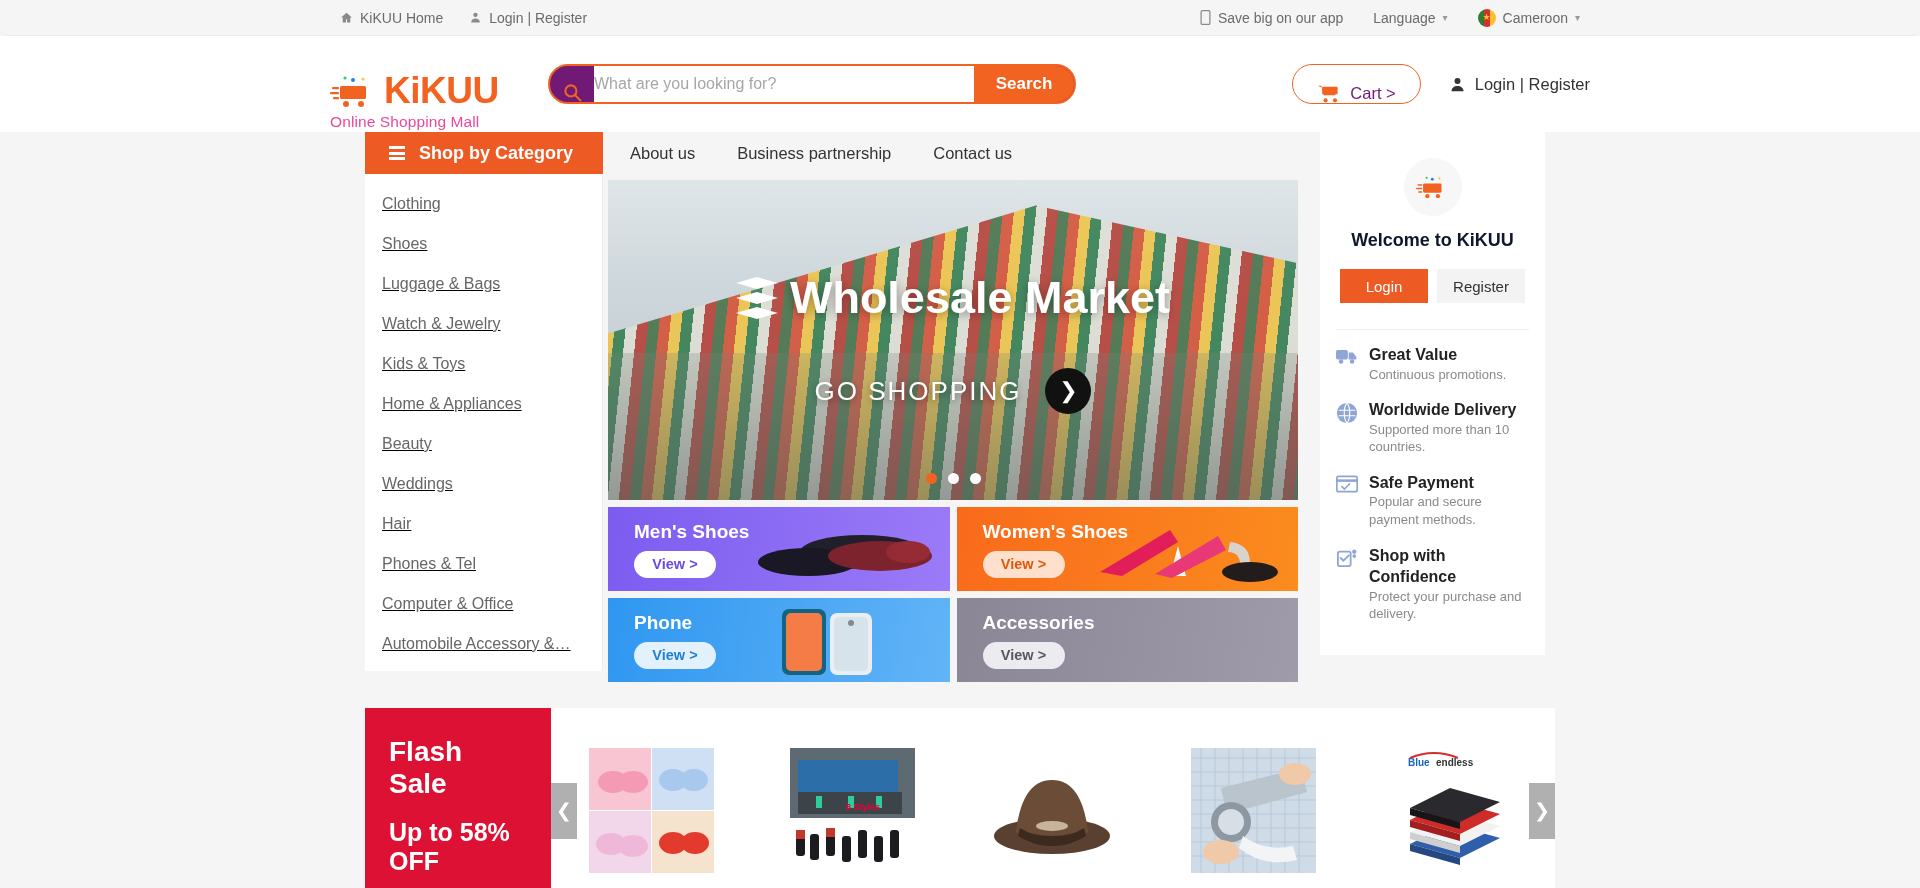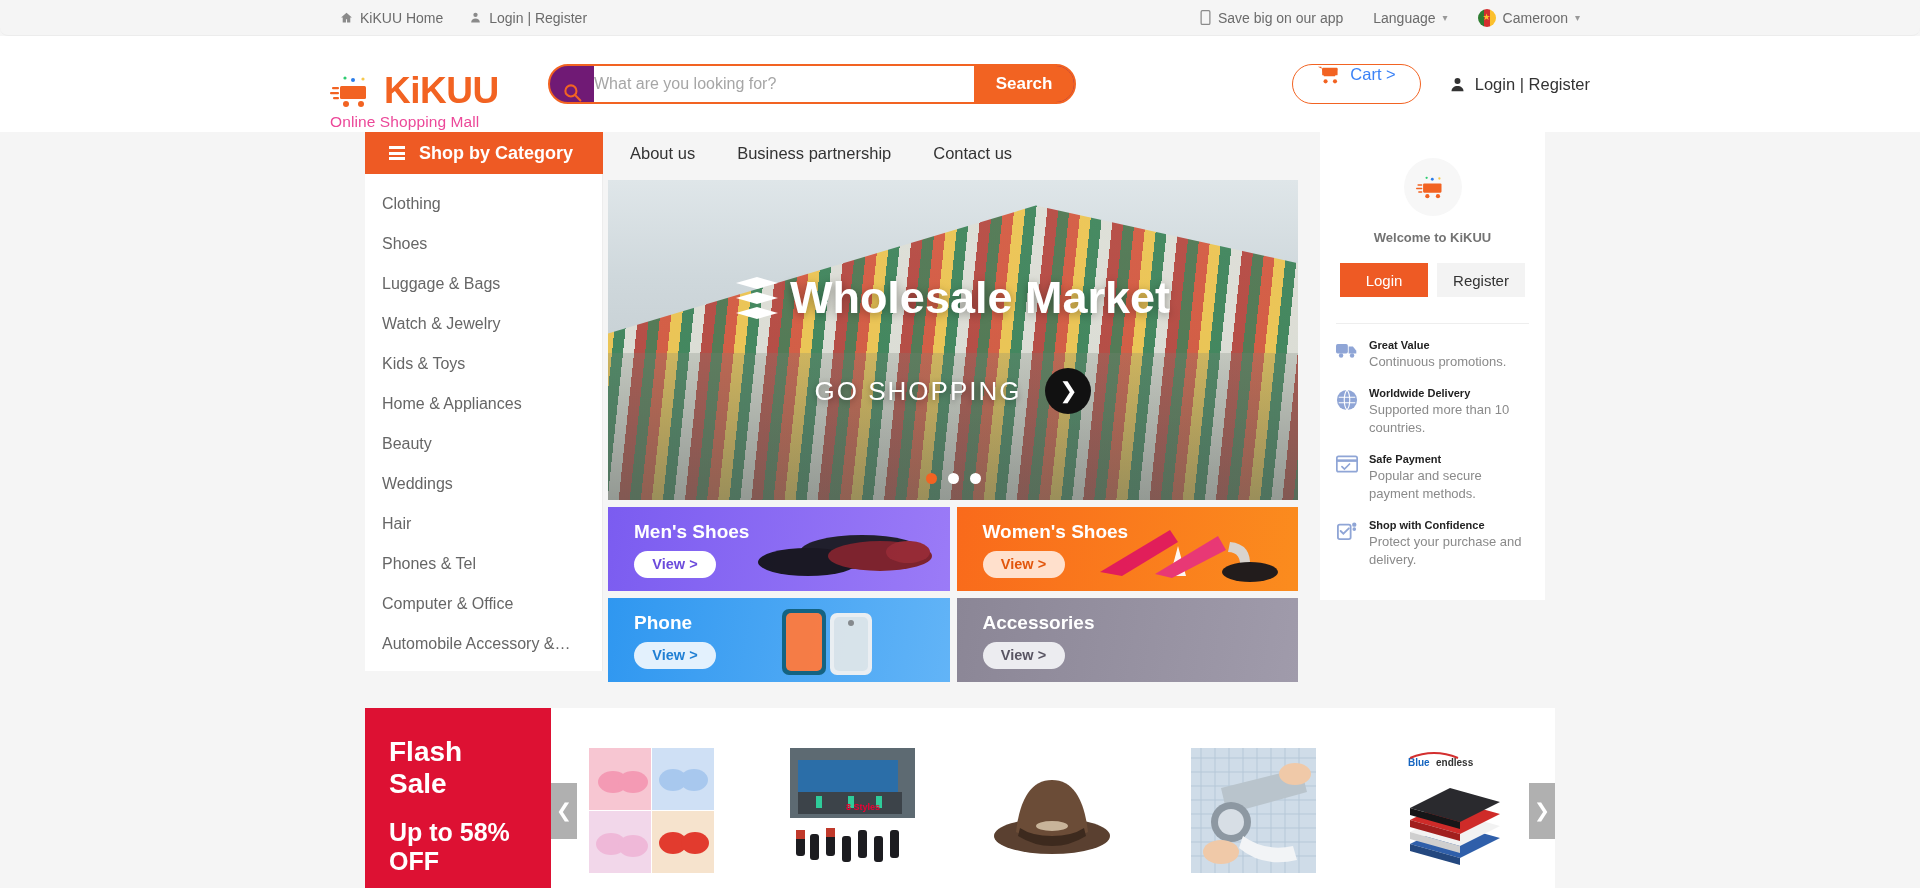--- a/index.html
+++ b/index.html
@@ -74,24 +74,24 @@
   .search-input::placeholder { color: #a6a6a6; }
   .search-btn {
     width: 100px; height: 100%; border: none; cursor: pointer;
     background: #f26322; color: #fff;
     font-size: 17px; font-weight: bold; font-family: inherit;
   }
   .header-right {
     margin-left: auto; display: flex; align-items: center; gap: 28px;
   }
   .cart-btn {
-    display: flex; align-items: flex-start; gap: 9px;
+    display: flex; align-items: flex-end; gap: 9px;
     border: 1.5px solid #f26322; border-radius: 22px;
     height: 40px; padding: 0 24px; cursor: pointer;
-    color: #3b82f6; font-size: 16.5px; background: #fff;
+    color: #701a75; font-size: 16.5px; background: #fff;
   }
   .login-reg {
     display: flex; align-items: center; gap: 9px;
     font-size: 16.5px; color: #333; cursor: pointer;
   }
 
   
   .page { width: 1920px; padding: 0 365px; }
   .content-row { display: flex; gap: 0; }
 
@@ -101,20 +101,21 @@
     height: 42px; background: #ee5a24; color: #fff;
     display: flex; align-items: center; gap: 14px;
     padding-left: 24px; font-size: 18px; font-weight: bold;
     cursor: pointer;
   }
   .burger { display: flex; flex-direction: column; gap: 2.5px; }
   .burger i { display: block; width: 16px; height: 3px; background: #fff; }
   .cat-list {
     background: #fff; padding: 10px 0 6px 0; height: 497px;
     border-right: 1px solid #ededed;
+    text-decoration: underline;
   }
   .cat-item {
     height: 40px; display: flex; align-items: center;
     padding-left: 17px; font-size: 16px; color: #666;
     cursor: pointer; white-space: nowrap; overflow: hidden;
     text-overflow: ellipsis;
   }
 
   
   .center { width: 690px; flex-shrink: 0; margin-left: 5px; }
@@ -209,36 +210,36 @@
   
   .rightcol { width: 225px; margin-left: 22px; flex-shrink: 0; }
   .welcome-card {
     background: #fff; padding: 26px 20px 18px; text-align: center;
   }
   .wc-logo {
     width: 58px; height: 58px; margin: 0 auto 14px;
     border-radius: 50%; background: #f7f7f7;
     display: flex; align-items: center; justify-content: center;
   }
-  .wc-title { font-size: 13px; font-weight: bold; color: #737373; }
+  .wc-title { font-size: 18px; font-weight: bold; color: #0f172a; }
   .wc-btns { display: flex; gap: 9px; margin-top: 18px; }
   .wc-btn {
     flex: 1; height: 34px; display: flex; align-items: center;
     justify-content: center; font-size: 15px; cursor: pointer;
   }
   .wc-login { background: #ee5a24; color: #fff; }
   .wc-reg { background: #f3f3f3; color: #333; }
 
   .feat-card { background: #fff; padding: 8px 16px 16px; }
   .feat-sep { height: 1px; background: #eee; margin: 0 0 14px; }
   .feat {
     display: flex; gap: 11px; align-items: flex-start; margin-bottom: 16px;
   }
   .feat-ico { width: 22px; flex-shrink: 0; padding-top: 3px; }
-  .feat-t { font-size: 11px; font-weight: bold; color: #222; line-height: 1.35; }
+  .feat-t { font-size: 16px; font-weight: bold; color: #222; line-height: 1.35; }
   .feat-d { font-size: 13px; color: #8a8a8a; line-height: 1.35; }
 
   
   .flash {
     margin-top: 26px; display: flex; background: #fff; height: 205px;
     position: relative; overflow: hidden;
   }
   .flash-left {
     width: 186px; background: #dd1133; color: #fff; flex-shrink: 0;
     padding: 28px 24px 0;

